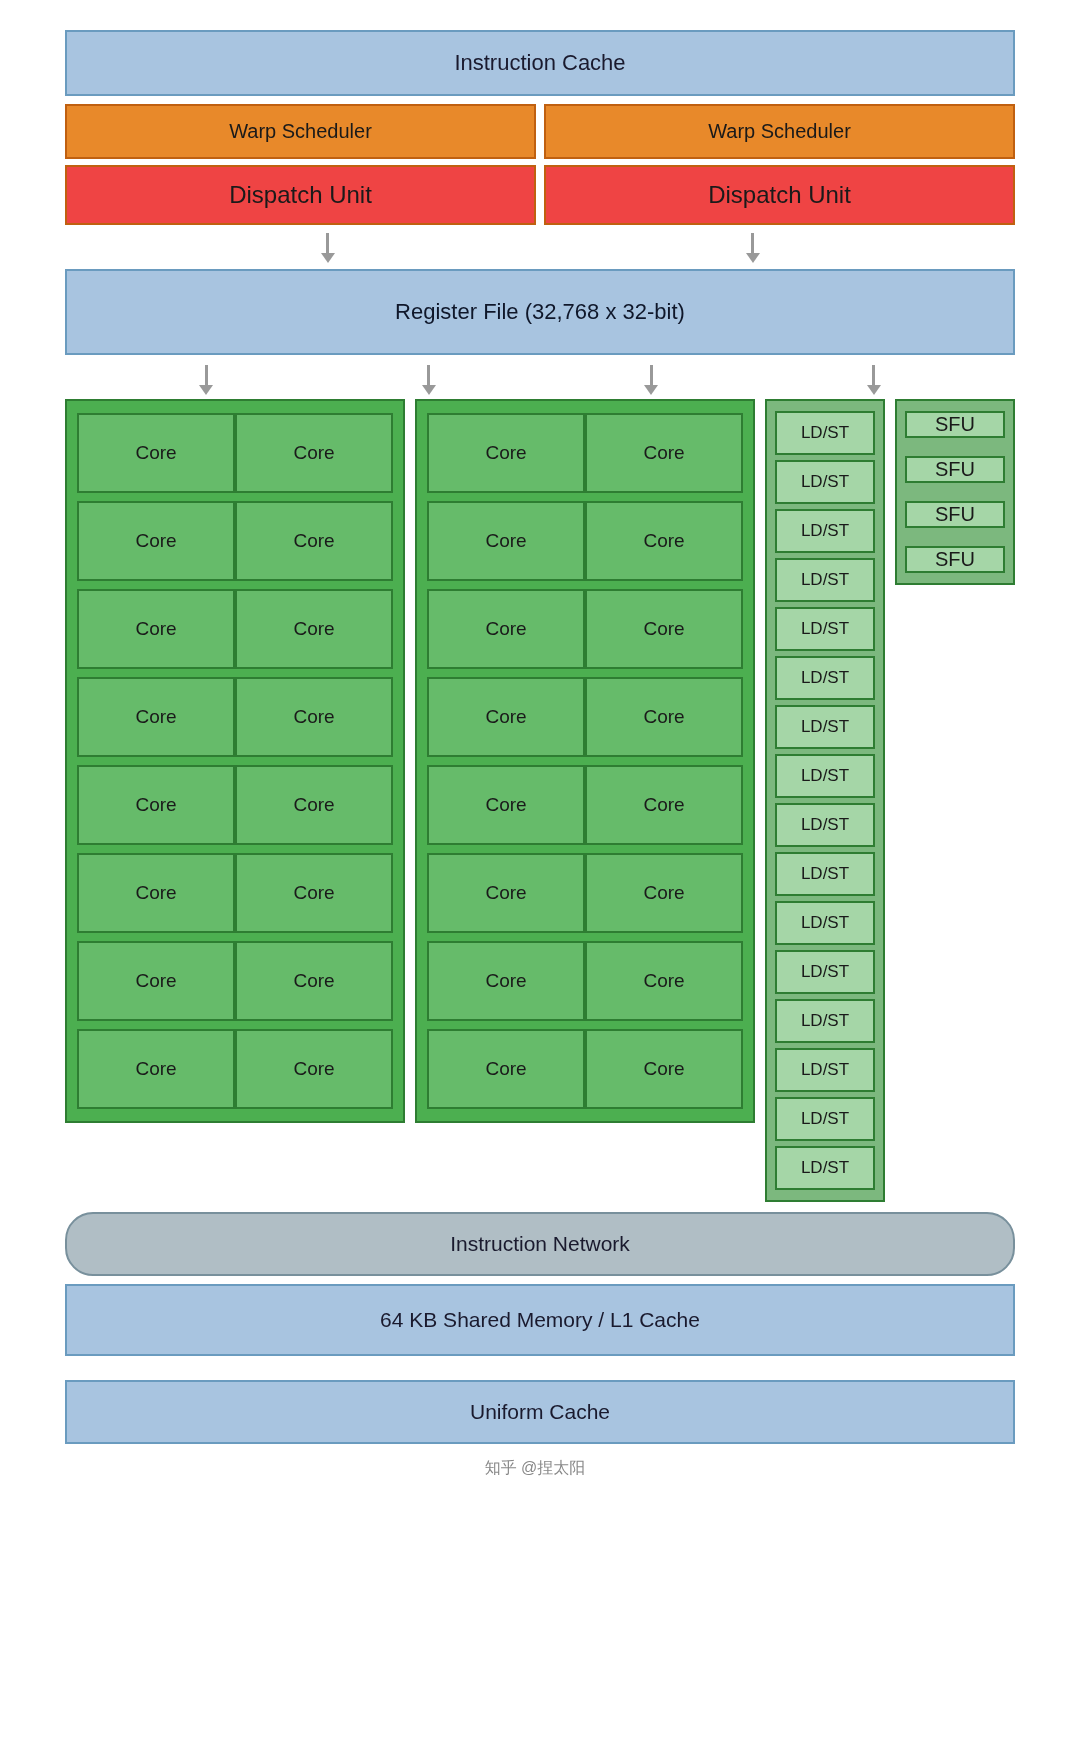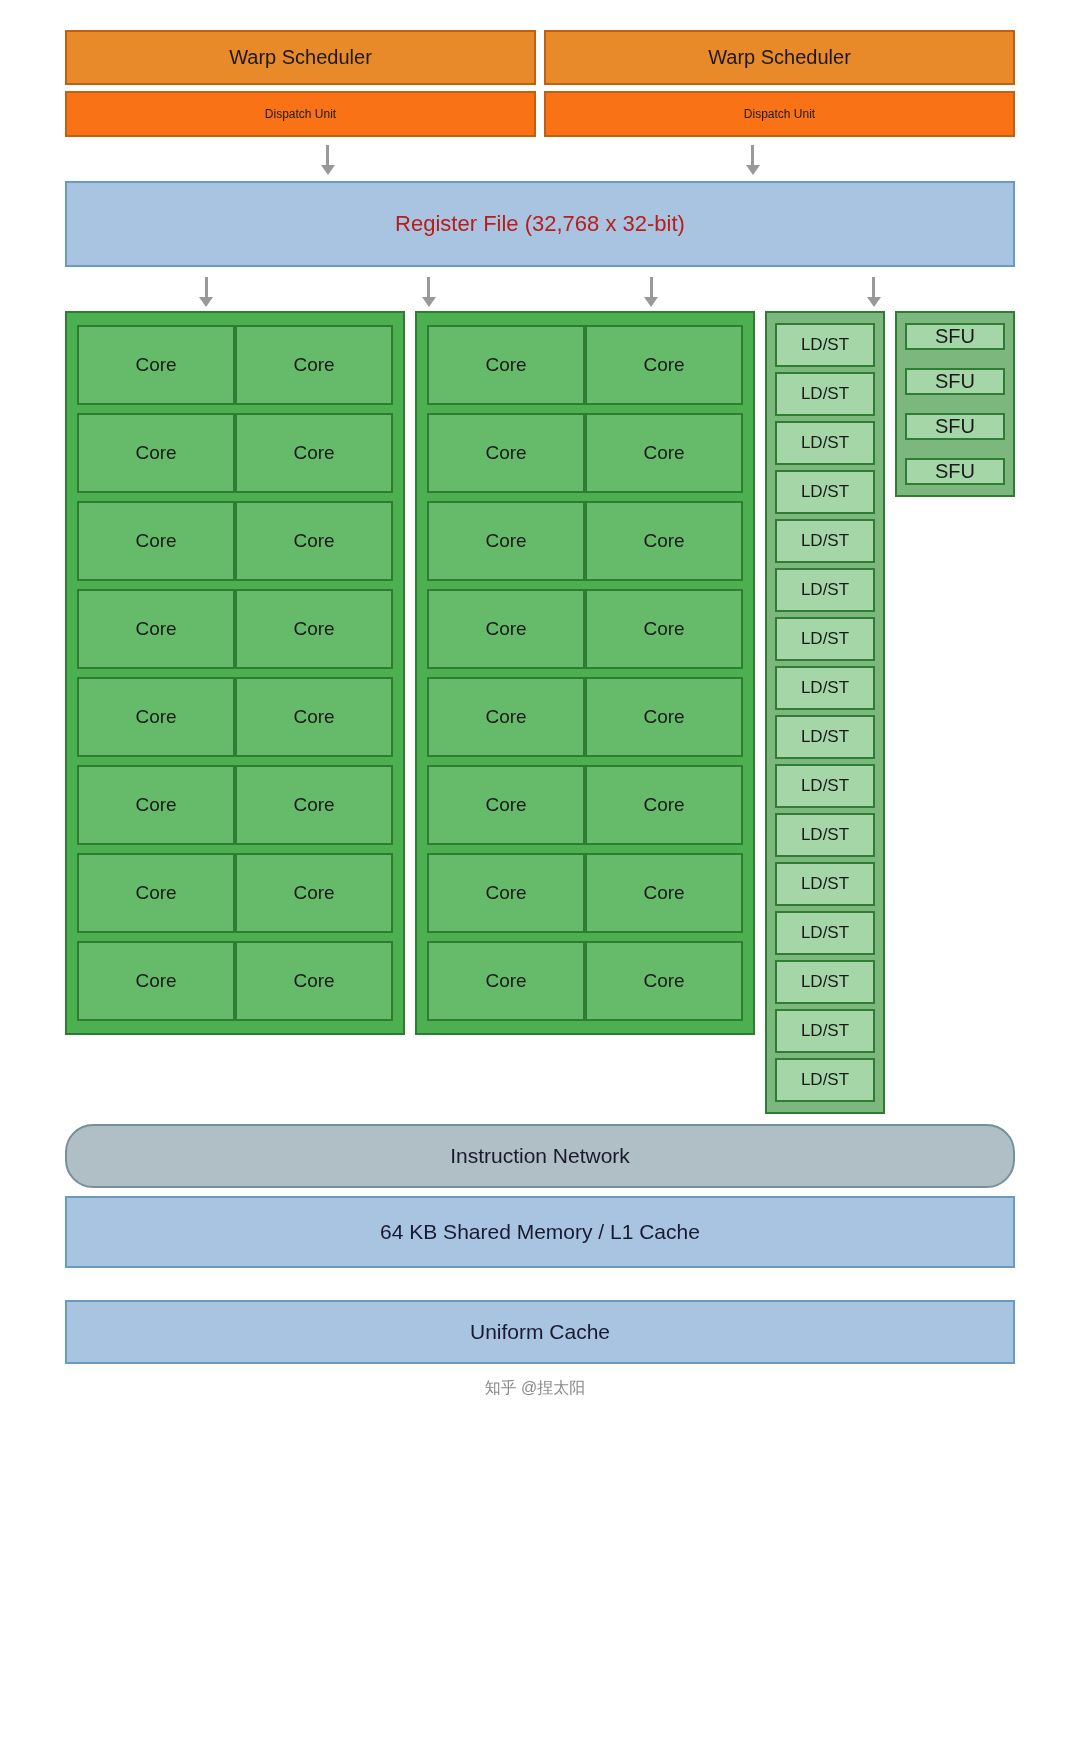--- a/index.html
+++ b/index.html
@@ -49,25 +49,25 @@
     }
     
     .dispatch-row {
       width: 95%;
       display: flex;
       gap: 8px;
       margin-bottom: 8px;
     }
     .dispatch-box {
       flex: 1;
-      background: #f97316;
+      background: #ef4444;
       border: 2px solid #c06010;
       text-align: center;
       padding: 14px 10px;
-      font-size: 12px;
+      font-size: 24px;
       color: #1a1a1a;
     }
     
     .arrows-row {
       width: 95%;
       display: flex;
       justify-content: space-around;
       margin-bottom: 6px;
       padding: 0 5%;
     }
@@ -90,21 +90,21 @@
       border-top: 10px solid #999;
     }
     
     .register-file {
       width: 95%;
       background: #a8c4e0;
       border: 2px solid #6a9bbf;
       text-align: center;
       padding: 28px 10px;
       font-size: 22px;
-      color: #b91c1c;
+      color: #0f172a;
       margin-bottom: 10px;
     }
     
     .units-arrows-row {
       width: 95%;
       display: flex;
       justify-content: space-around;
       margin-bottom: 4px;
       padding: 0 3%;
     }
@@ -197,21 +197,21 @@
     }
     
     .shared-memory {
       width: 95%;
       background: #a8c4e0;
       border: 2px solid #6a9bbf;
       text-align: center;
       padding: 22px 10px;
       font-size: 21px;
       color: #1a1a2e;
-      margin-bottom: 8px;
+      margin-bottom: 0;
     }
     
     .uniform-cache {
       width: 95%;
       background: #a8c4e0;
       border: 2px solid #6a9bbf;
       text-align: center;
       padding: 18px 10px;
       font-size: 21px;
       color: #1a1a2e;
@@ -227,20 +227,23 @@
       margin-top: 6px;
       font-size: 16px;
       color: #888;
     }
   </style>
 </head>
 <body>
 
 <div class="diagram-container">
 
+  <div class="instruction-cache">
+    <span>Instruction Cache</span>
+  </div>
 
   <div class="warp-row">
     <div class="warp-box">
       <span>Warp Scheduler</span>
     </div>
     <div class="warp-box">
       <span>Warp Scheduler</span>
     </div>
   </div>
 

